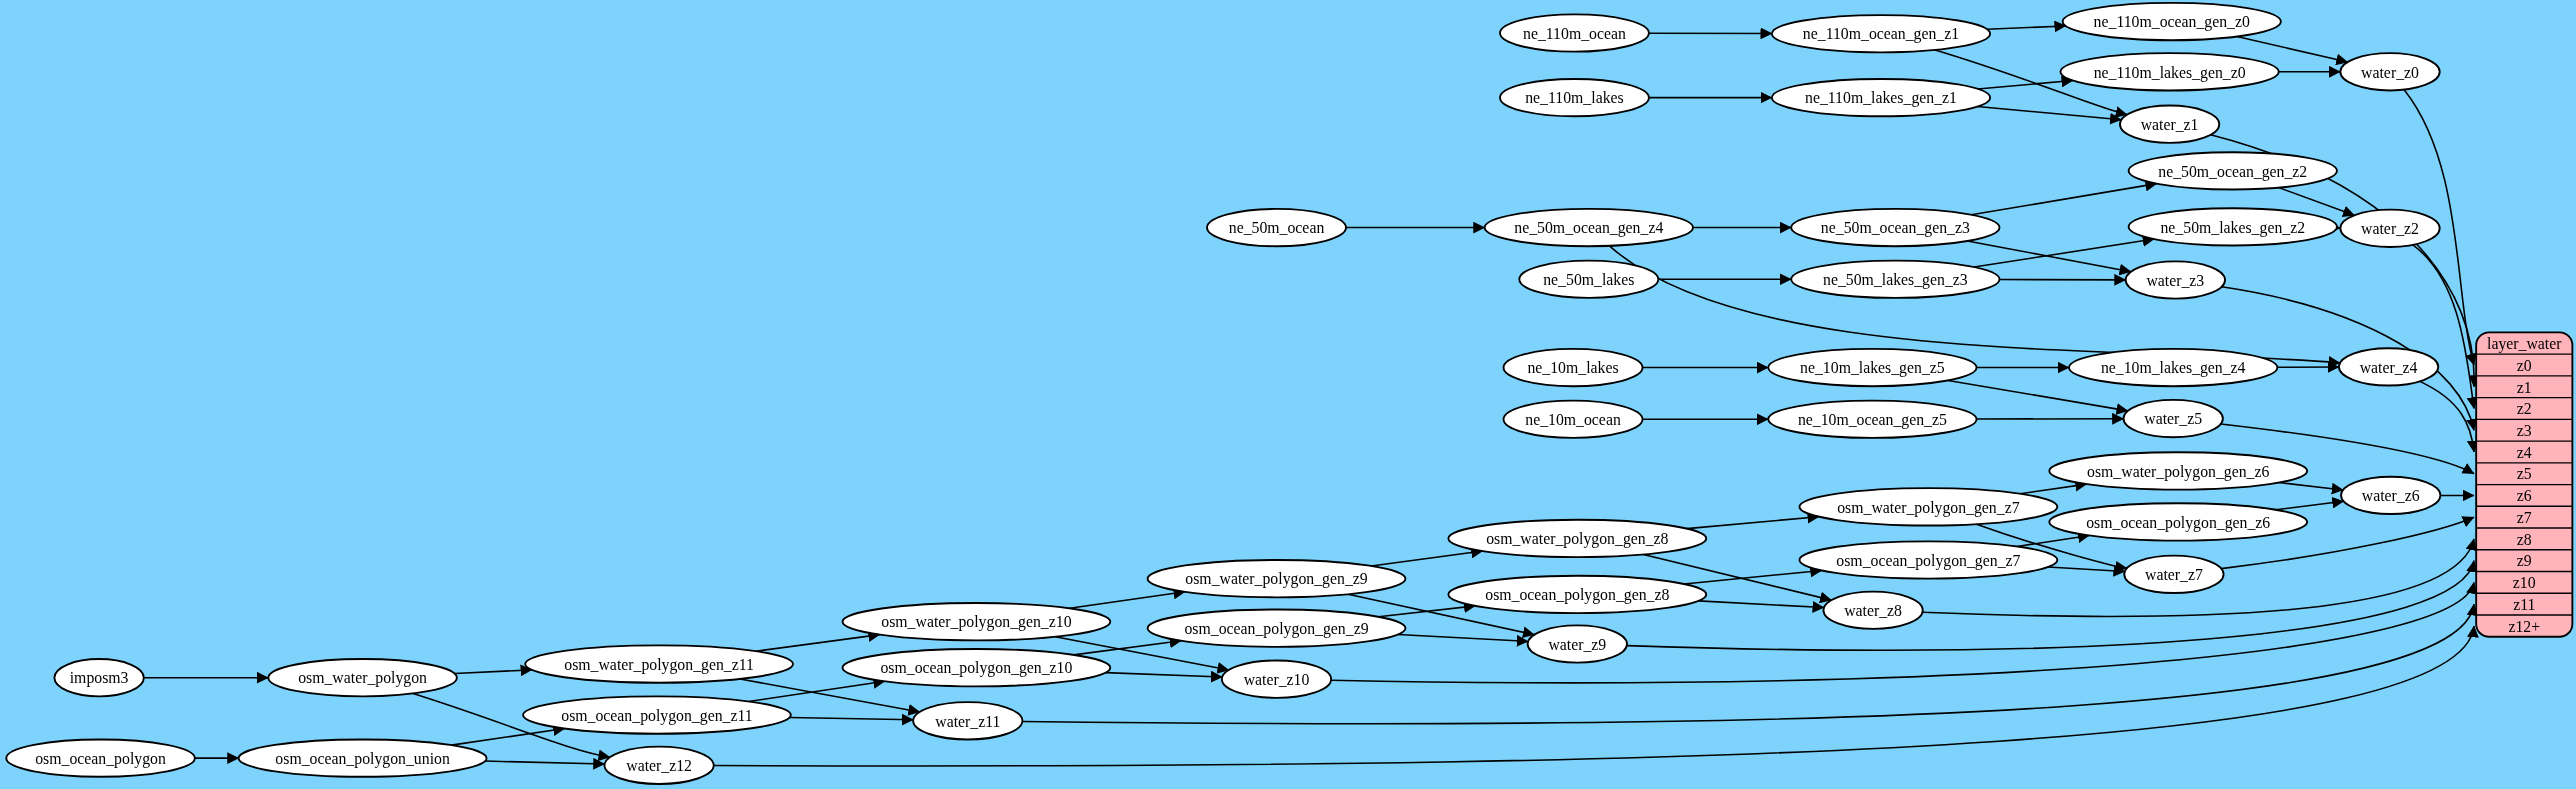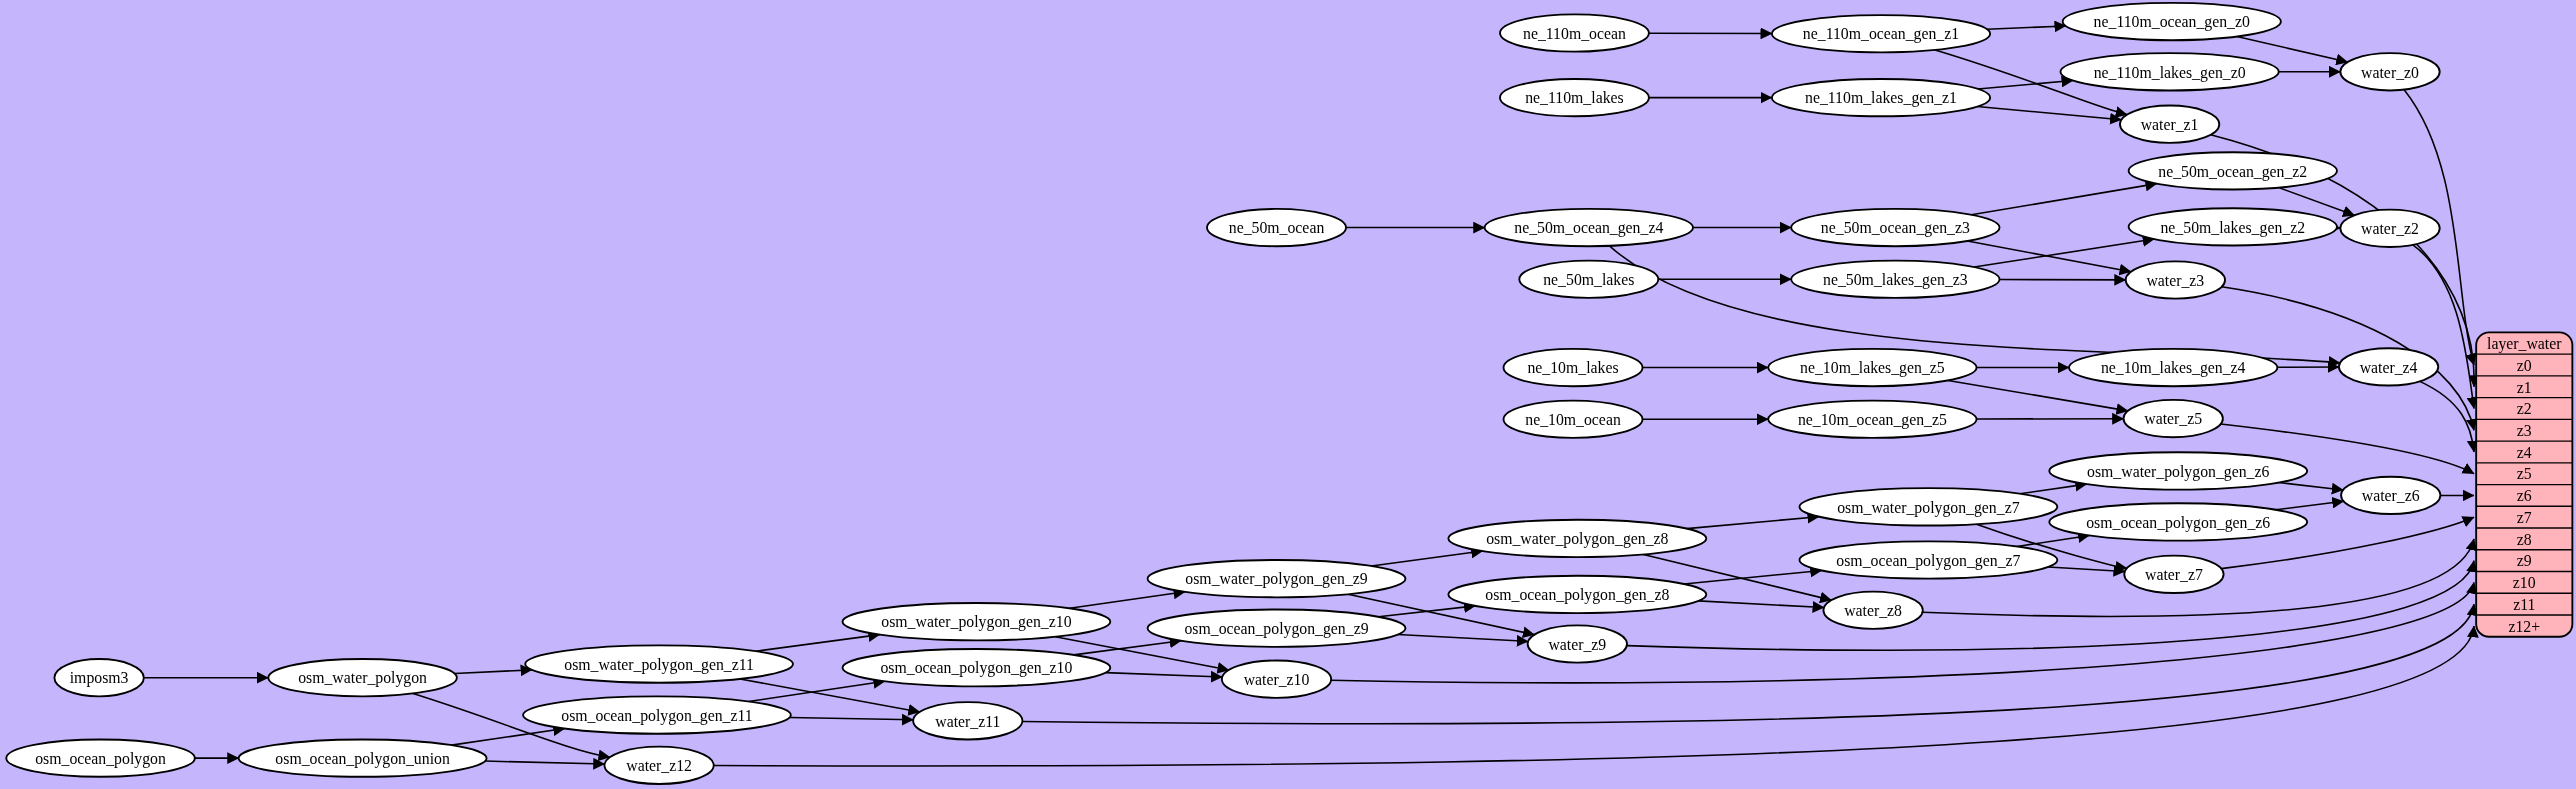--- a/index.html
+++ b/index.html
@@ -1,17 +1,17 @@
 <!DOCTYPE html>
 <html style="font-size:11.5px"><head>
 <meta charset="utf-8">
 <style>
   html, body { margin: 0; padding: 0; background: #ffffff; }
   body { width: 2576px; height: 789px; overflow: hidden; }
-  #canvas-wrap { position: relative; width: 2576px; height: 789px; background: #c4b5fd; }
+  #canvas-wrap { position: relative; width: 2576px; height: 789px; background: #7dd3fc; }
   svg { display: block; }
   text {
     font-family: "Liberation Serif", "DejaVu Serif", serif;
     font-size: 22px;
     fill: #000000;
   }
 </style>
 </head>
 <body>
 

